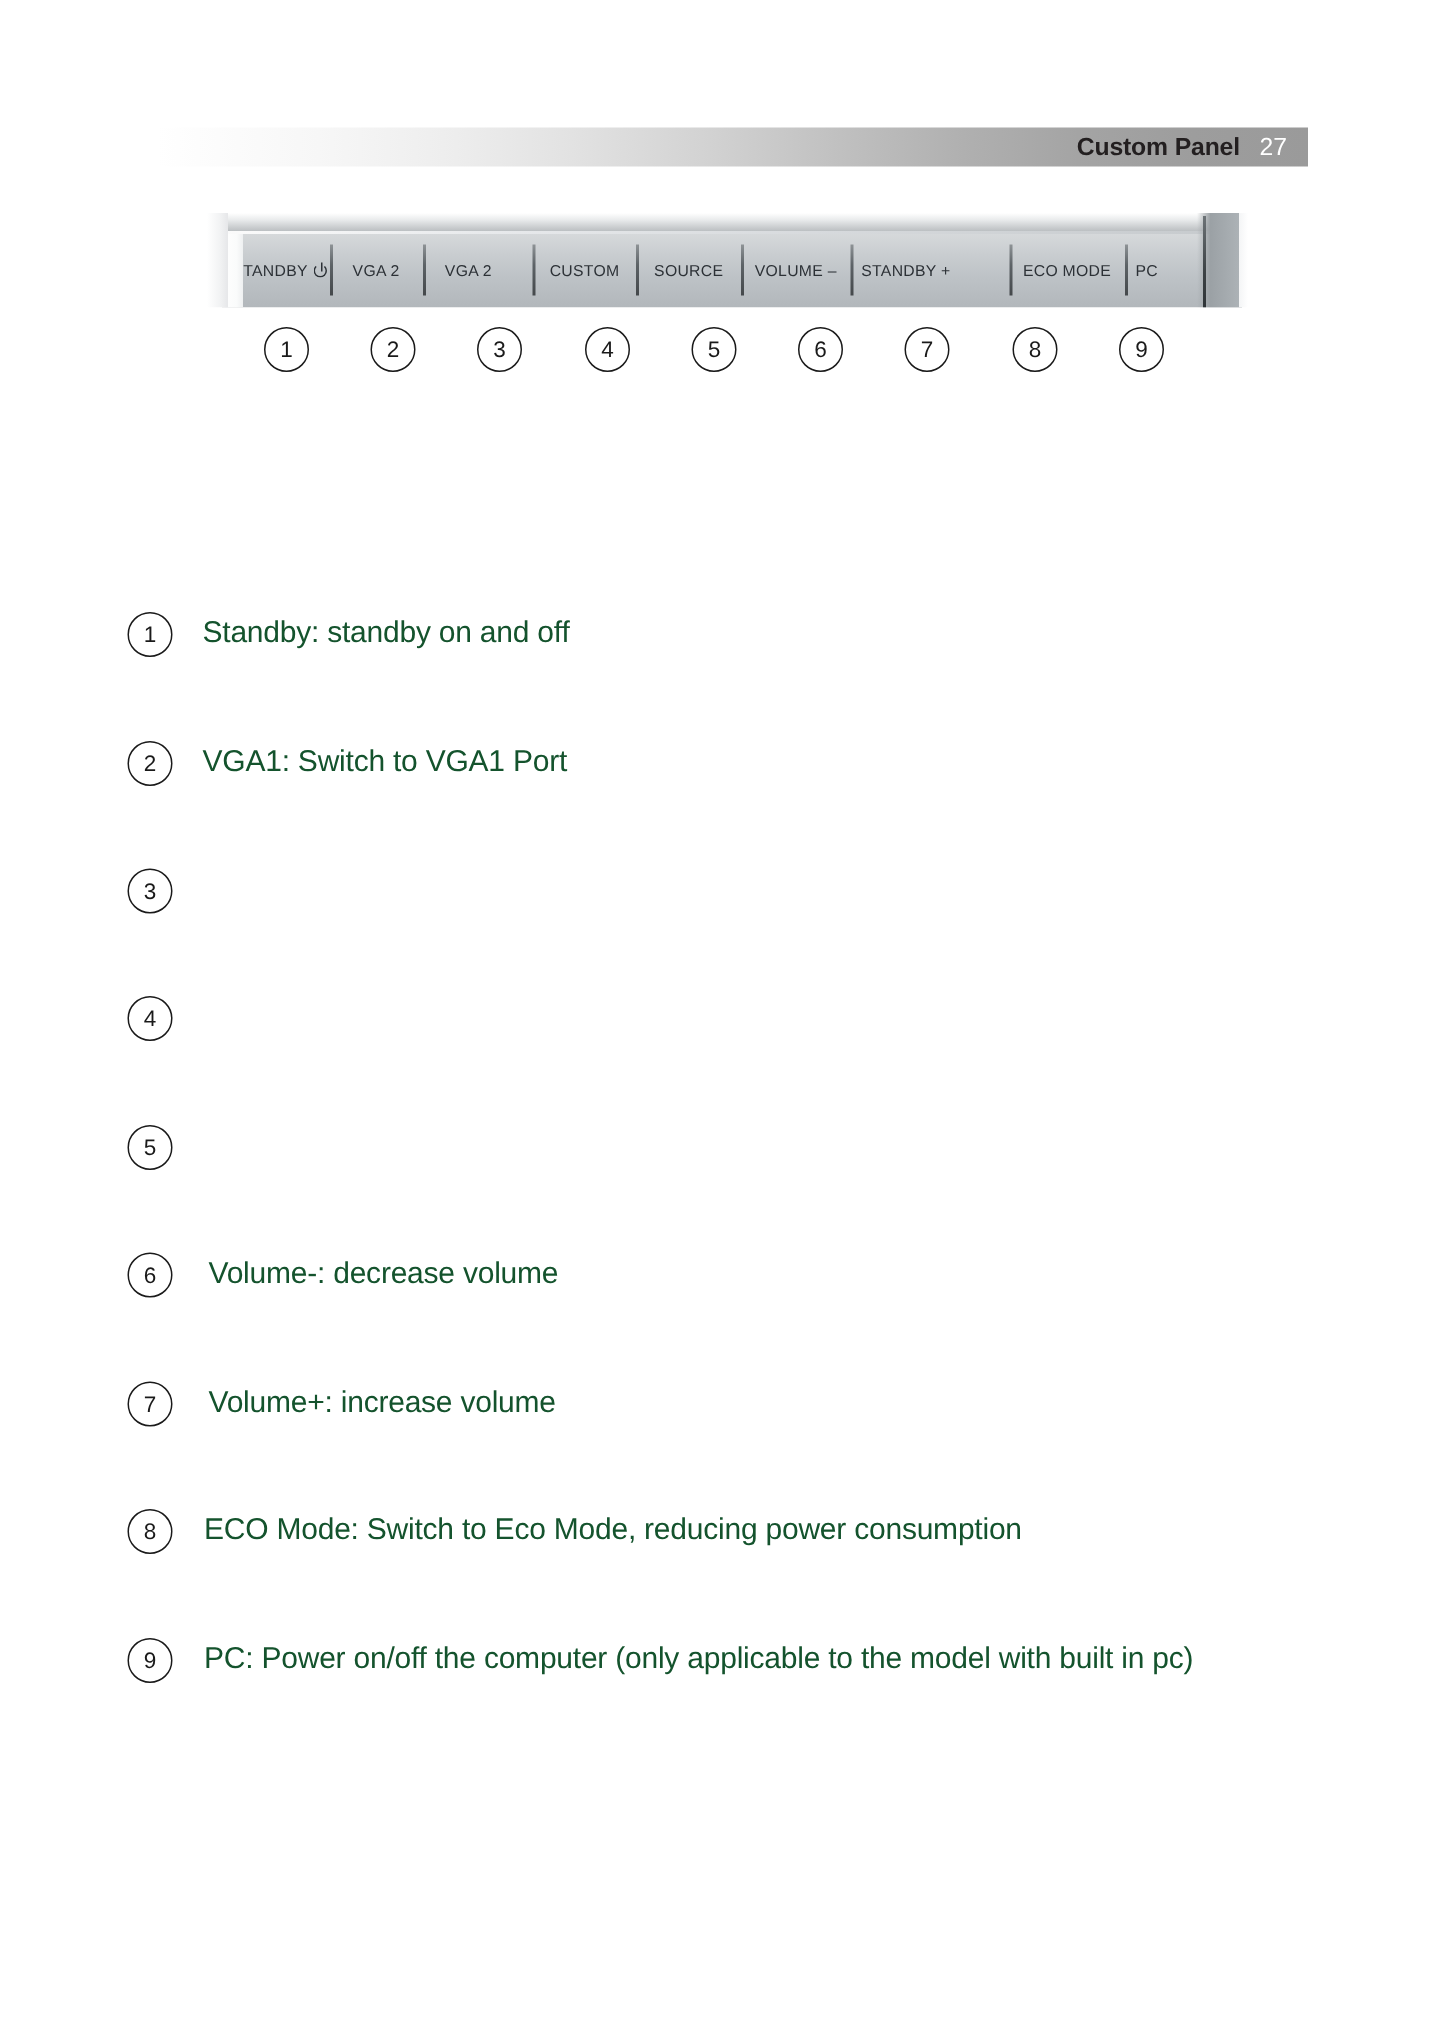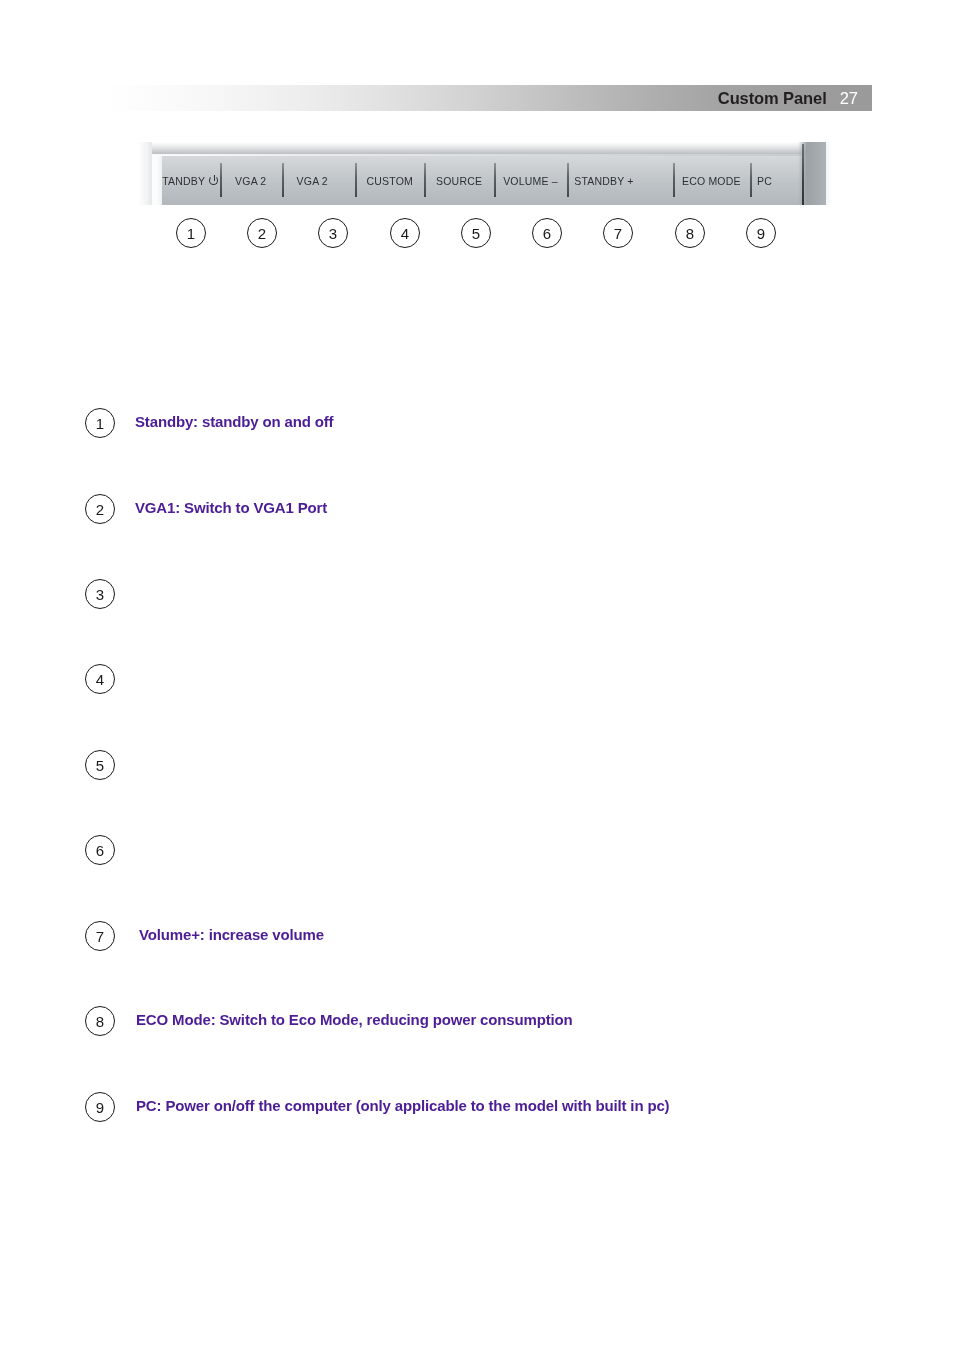--- a/index.html
+++ b/index.html
@@ -245,26 +245,25 @@
     display: flex;
     align-items: center;
     justify-content: center;
     font-size: 15px;
     line-height: 1;
     color: #1a1a1a;
   }
   .desc-text {
     position: absolute;
     top: 2px;
-    font-size: 15px;
+    font-size: 20px;
     line-height: 30px;
-    color: #4c1d95;
+    color: #14532d;
     letter-spacing: -0.15px;
     white-space: nowrap;
-    font-weight: bold;
   }
 </style>
 </head>
 <body>
 
 <div class="header-bar">
   <div class="header-inner">
     <span class="header-title">Custom Panel</span>
     <span class="header-page">27</span>
   </div>
@@ -336,20 +335,21 @@
       <div class="desc-num">3</div>
     </div>
     <div class="desc-item" style="top: 261px;">
       <div class="desc-num">4</div>
     </div>
     <div class="desc-item" style="top: 347px;">
       <div class="desc-num">5</div>
     </div>
     <div class="desc-item" style="top: 432px;">
       <div class="desc-num">6</div>
+      <div class="desc-text" style="left: 139px;">Volume-: decrease volume</div>
     </div>
     <div class="desc-item" style="top: 518px;">
       <div class="desc-num">7</div>
       <div class="desc-text" style="left: 139px;">Volume+: increase volume</div>
     </div>
     <div class="desc-item" style="top: 603px;">
       <div class="desc-num">8</div>
       <div class="desc-text" style="left: 136px;">ECO Mode: Switch to Eco Mode, reducing power consumption</div>
     </div>
     <div class="desc-item" style="top: 689px;">

